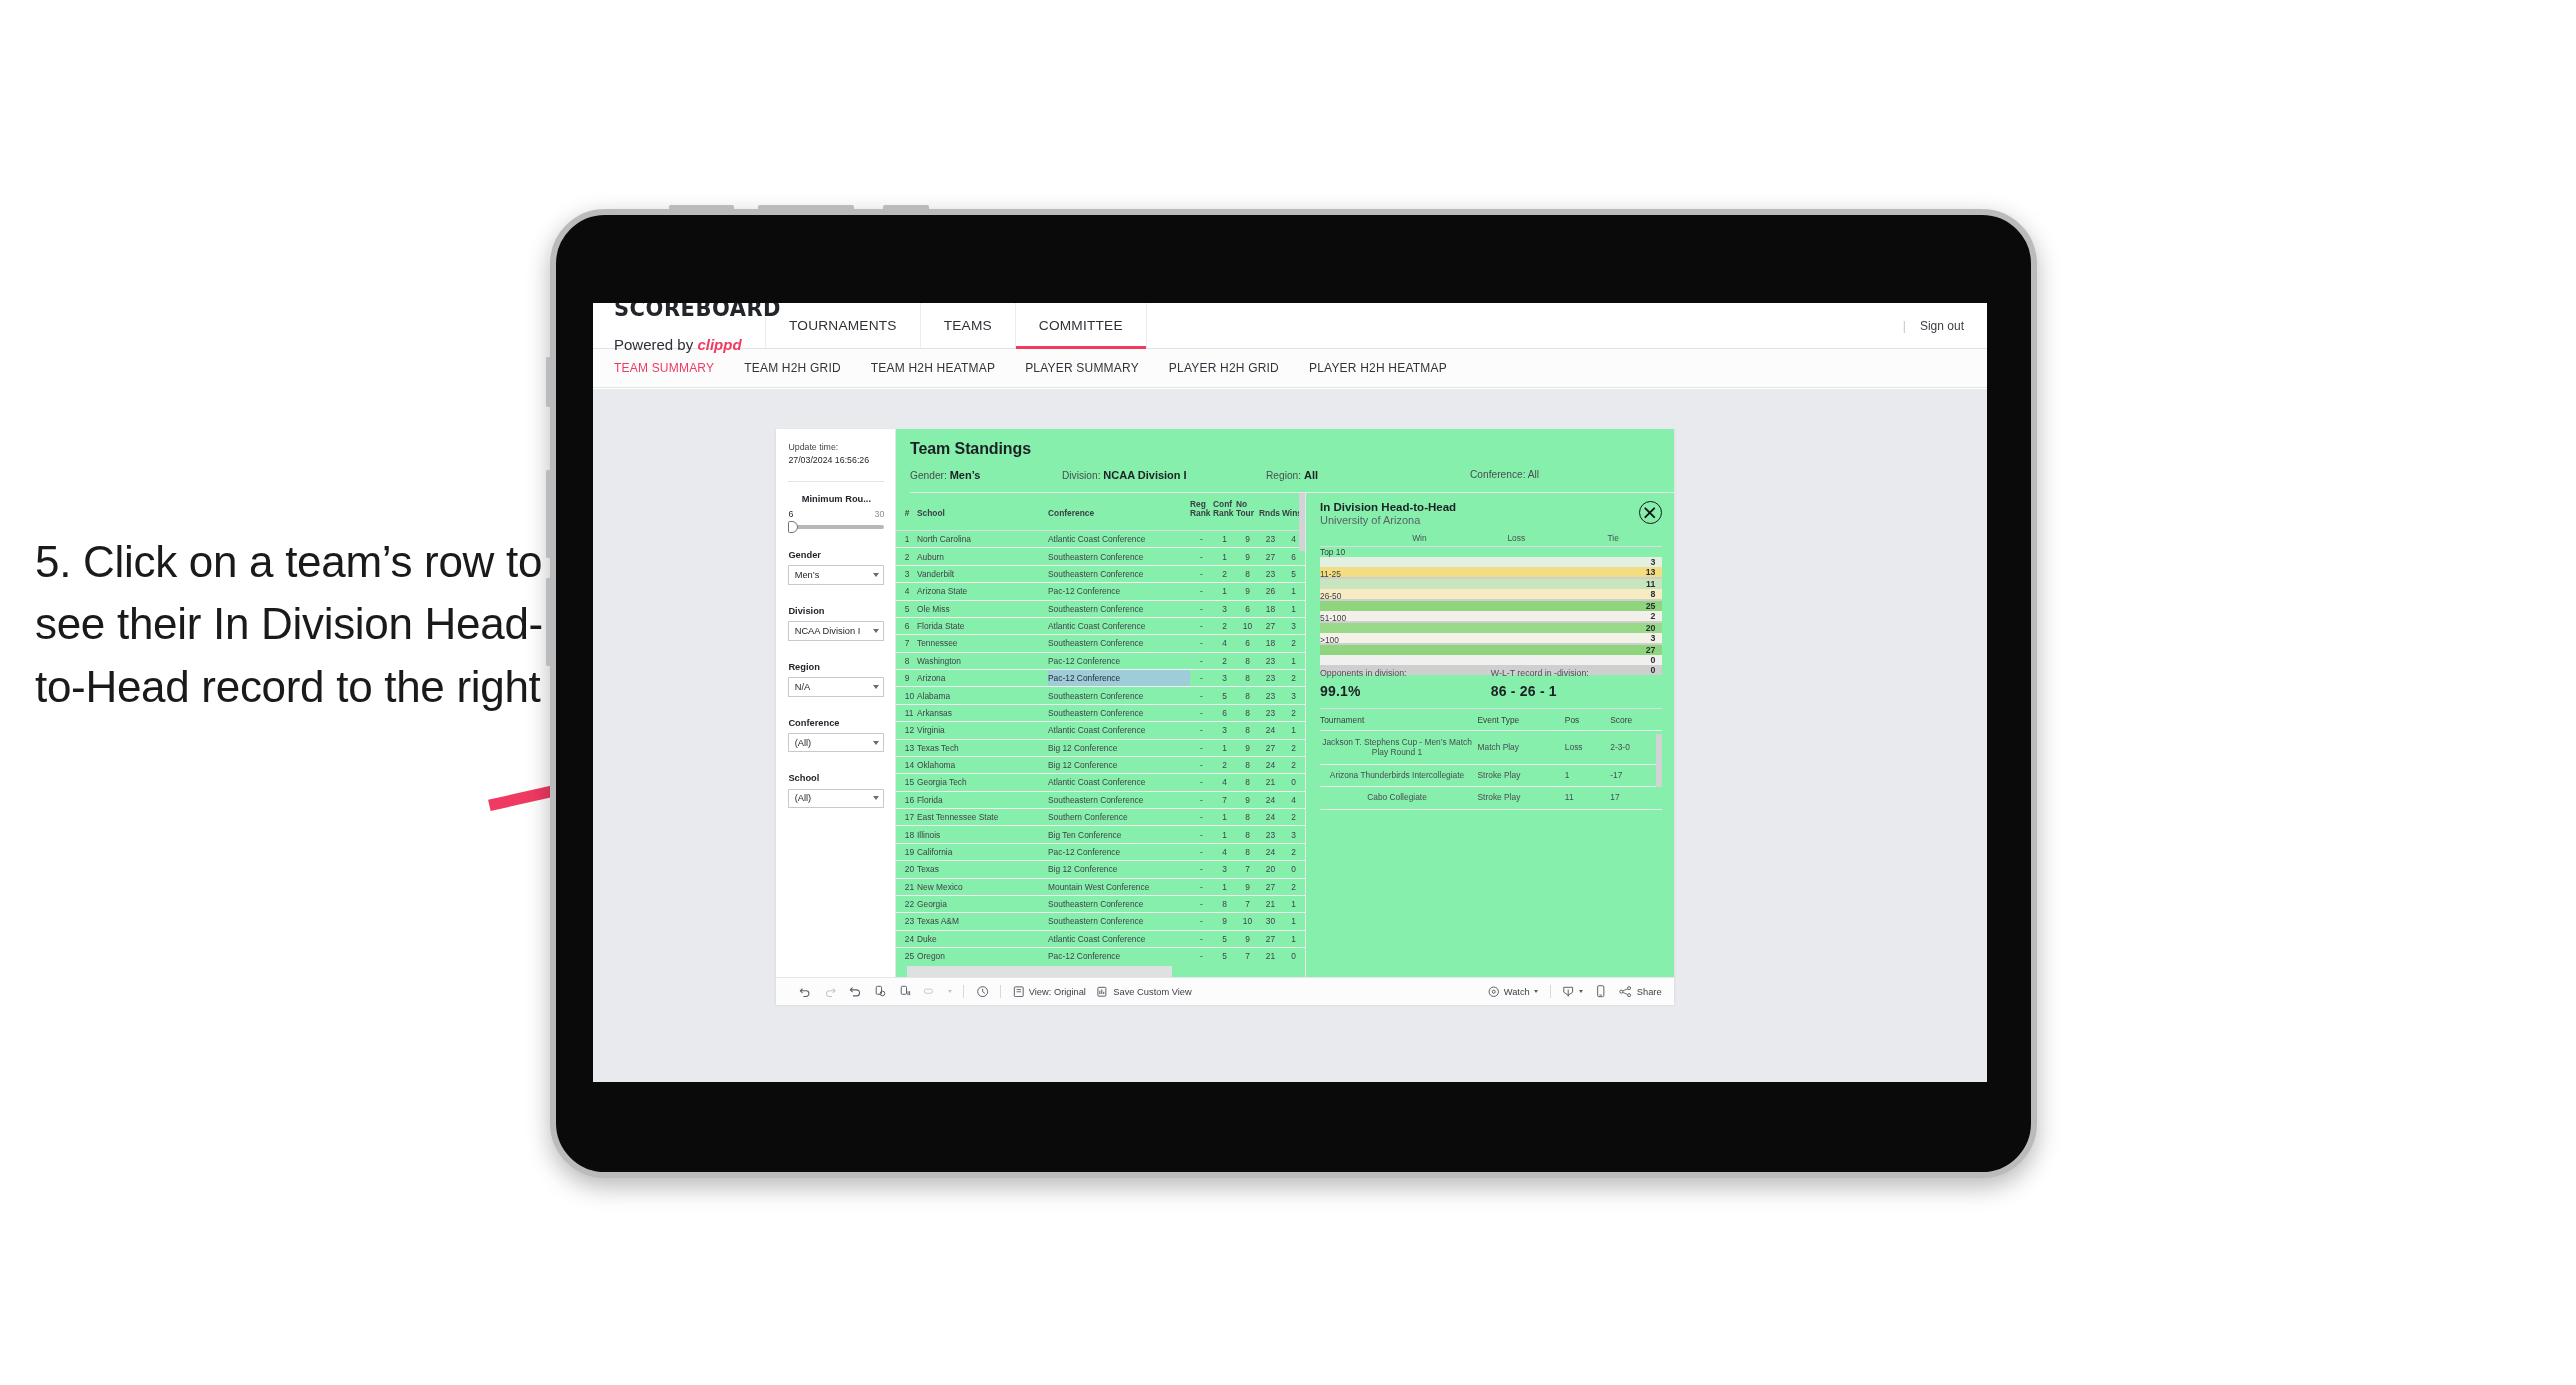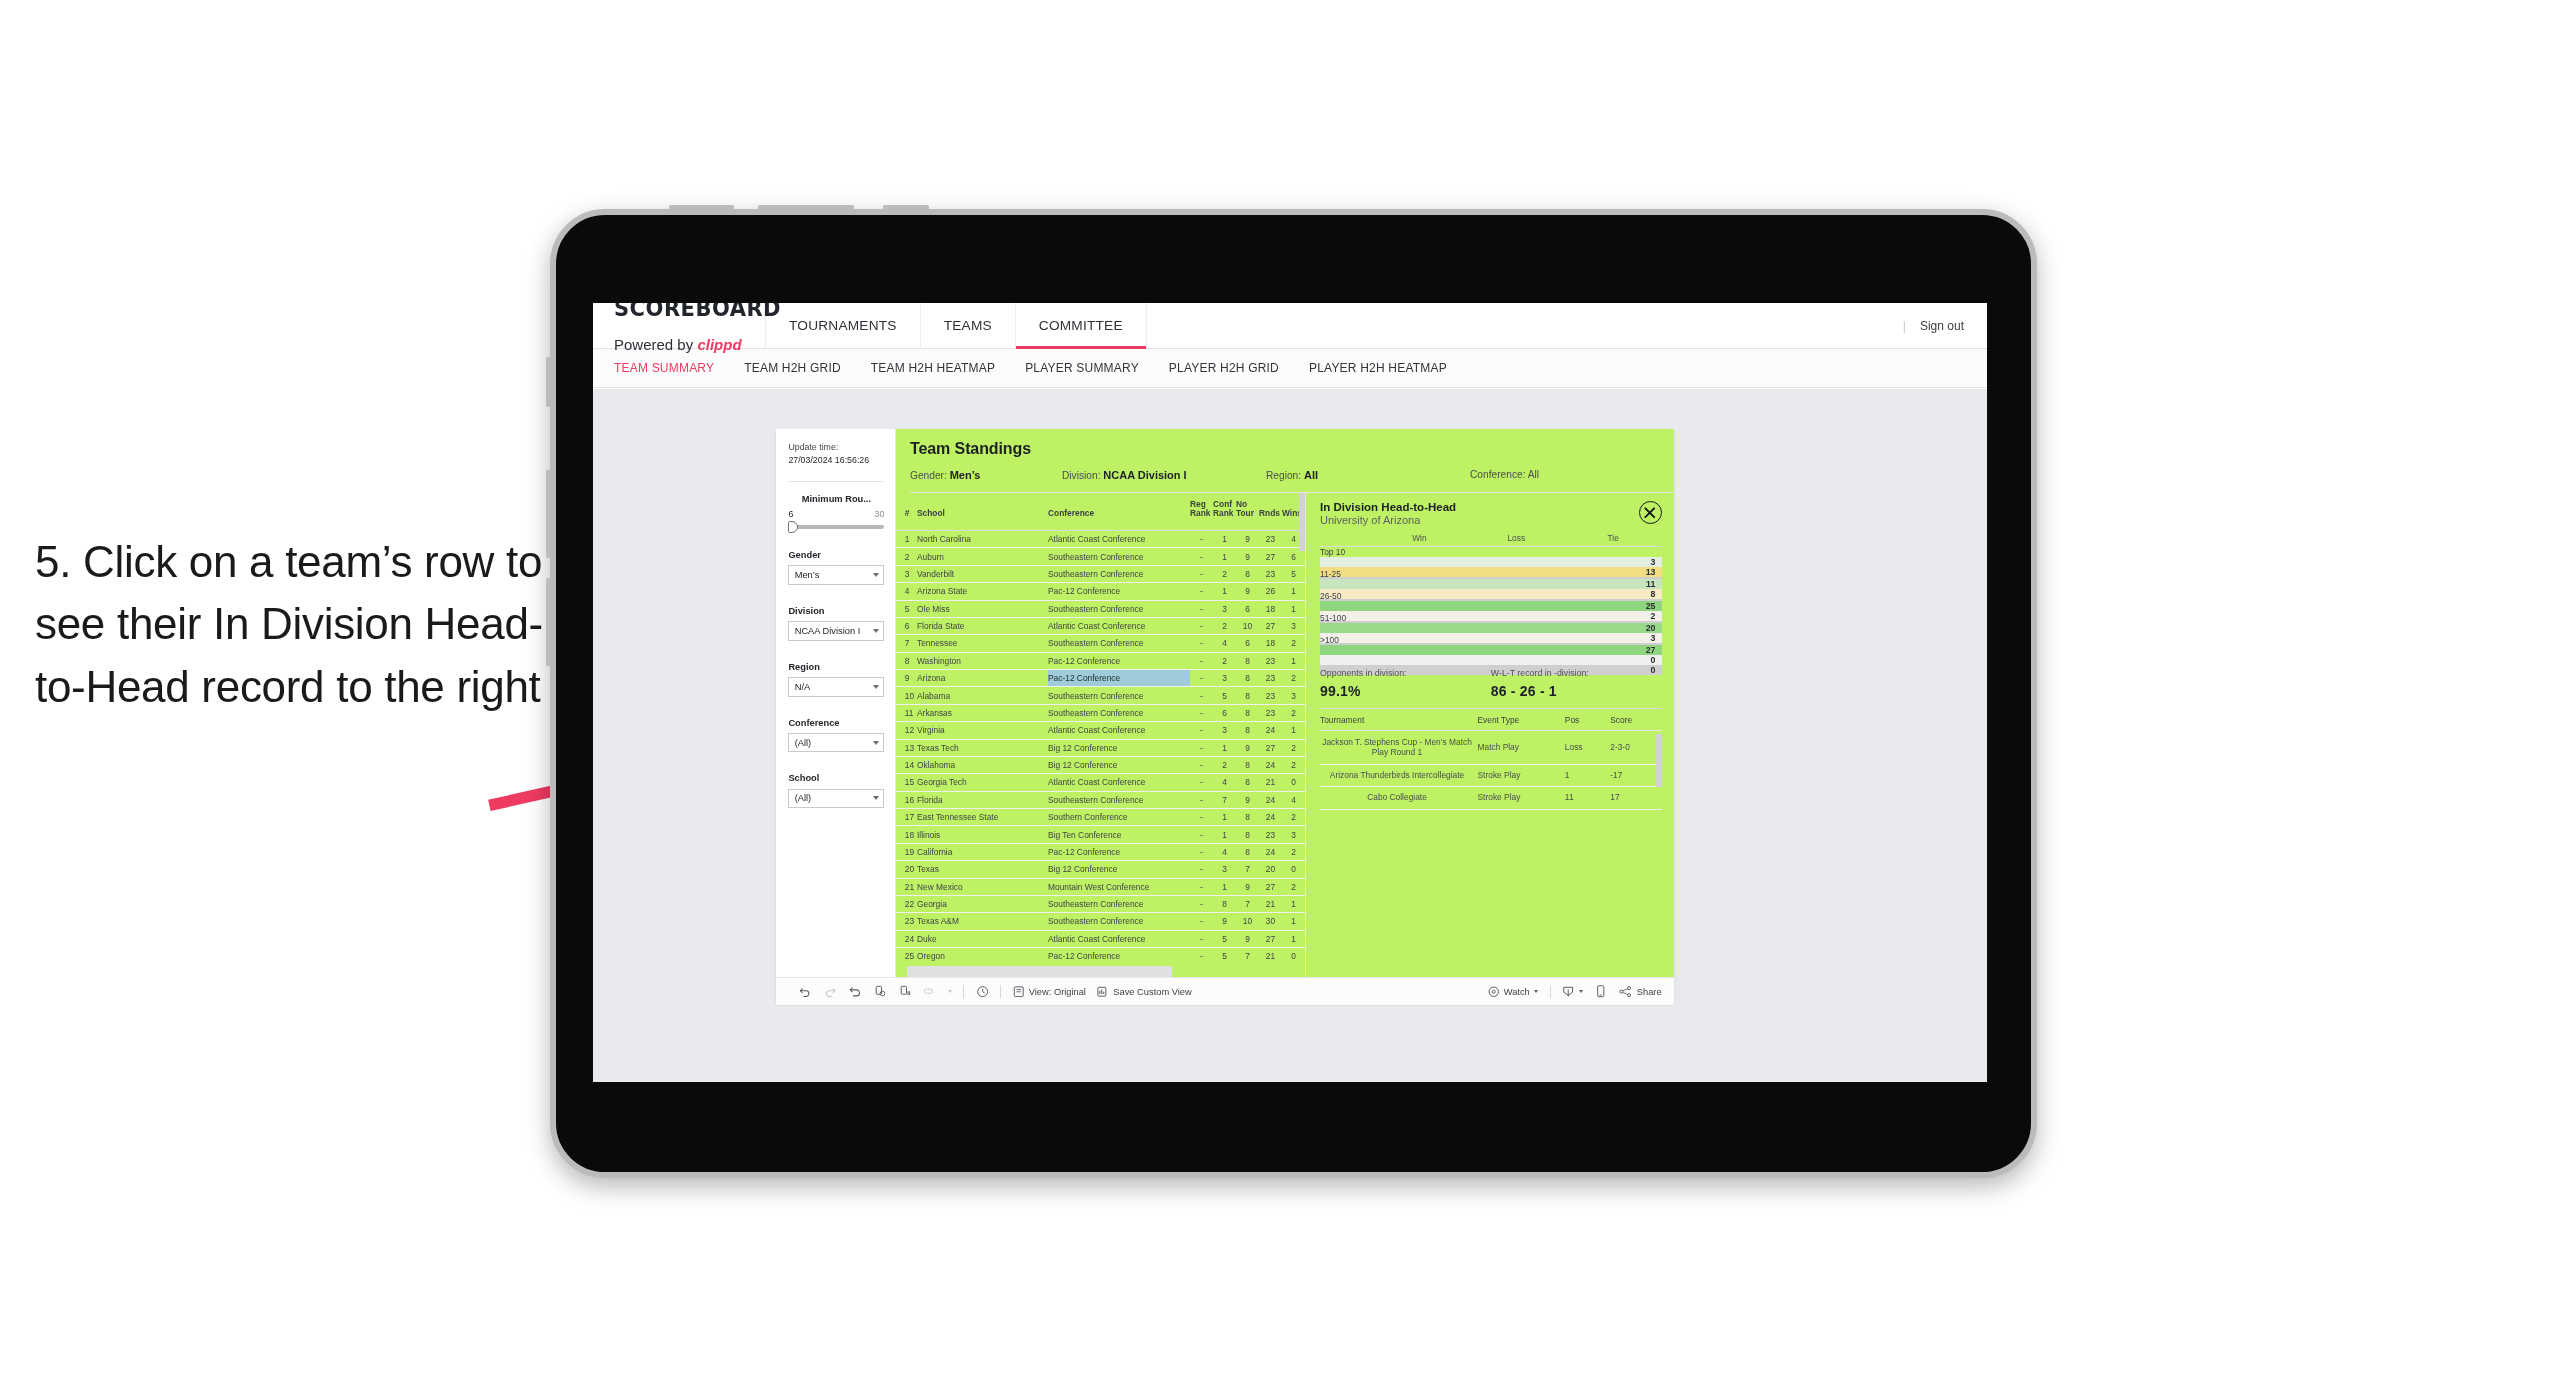--- a/index.html
+++ b/index.html
@@ -92,21 +92,21 @@
     border-bottom: 0.9px solid #e4e4e6;
   }
   .subtab { font-size: 12px; color: #31343a; letter-spacing: 0.2px; cursor: pointer; }
   .subtab.active { color: #ef3a61; }
 
   
   #canvas { position: absolute; top: 86px; left: 0; right: 0; bottom: 0; background: #e9eaee; }
   #viz {
     position: absolute; left: 183px; top: 40px;
     width: 898px; height: 576px;
-    background: #bef264;
+    background: #86efac;
     box-shadow: 0 0.9px 2.7px rgba(0,0,0,0.10);
     display: flex; flex-direction: column;
   }
   #viz-body { flex: 1; display: flex; min-height: 0; }
 
   
   #filters {
     width: 120px; flex-shrink: 0;
     border-right: 0.9px solid #e6e6e8;
     padding: 12.4px 10.6px 0 12.4px;

